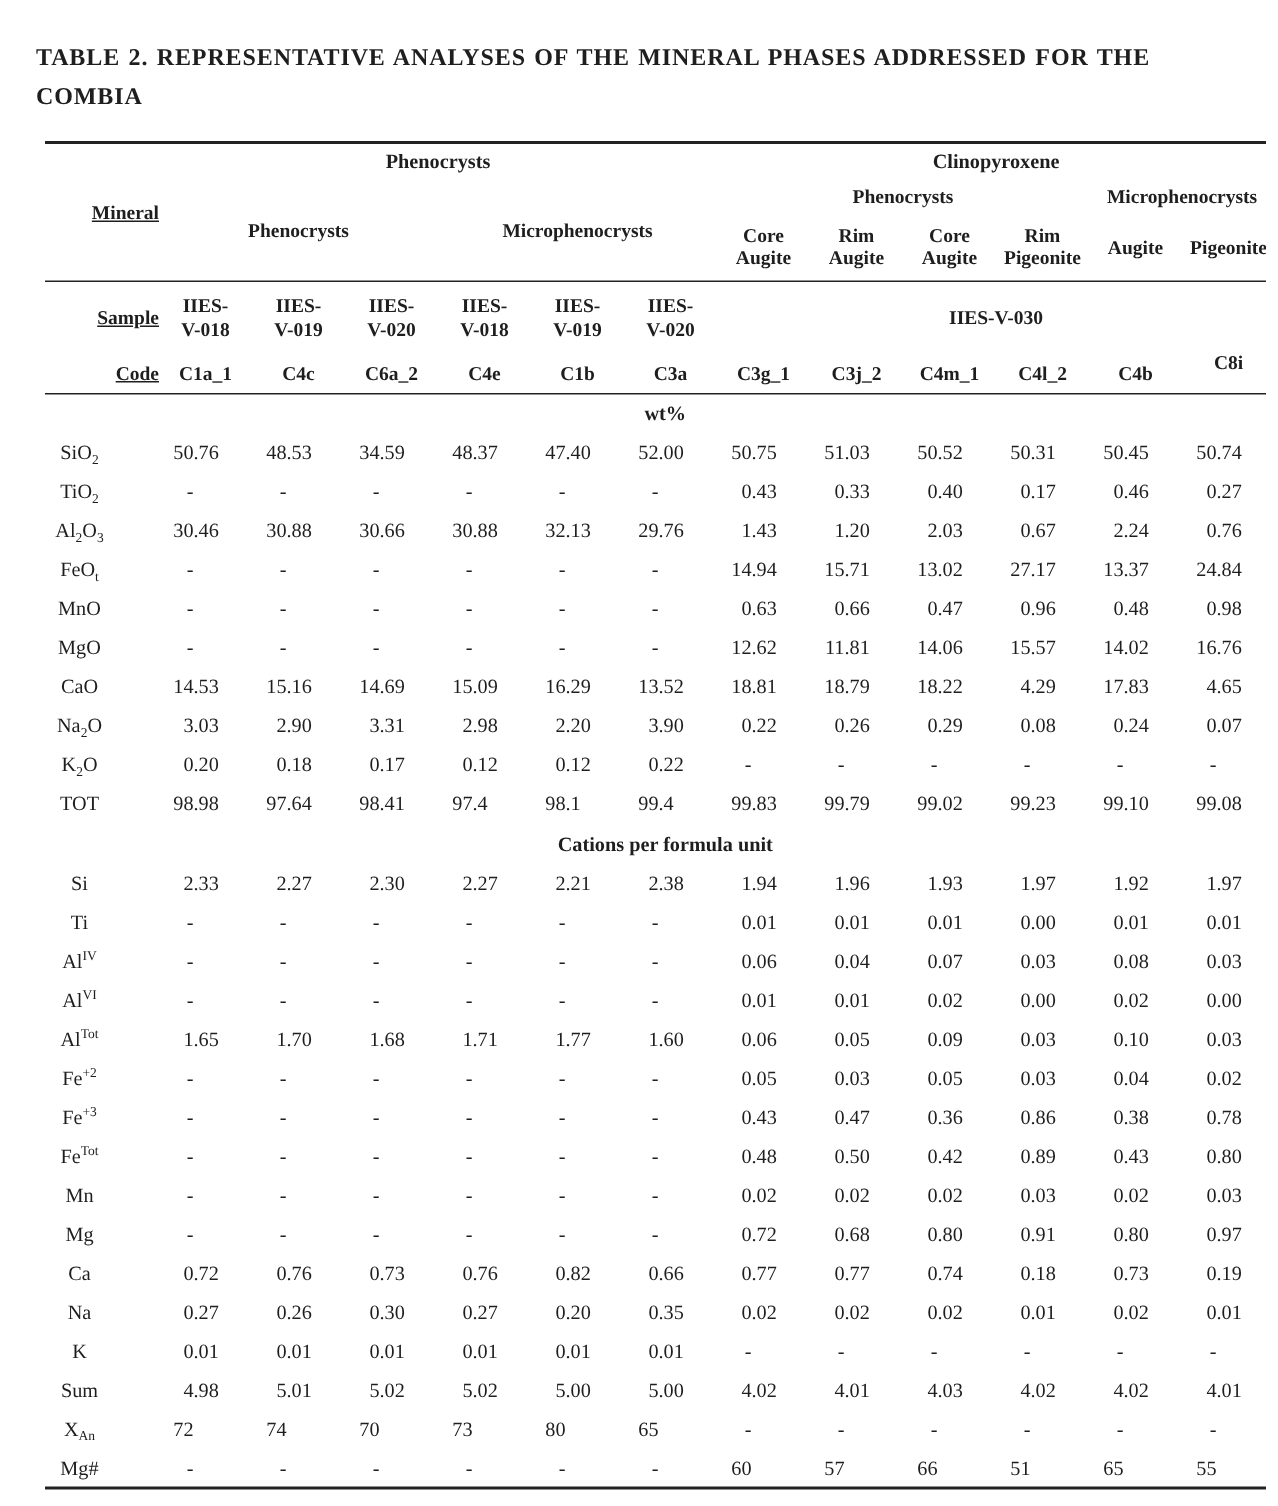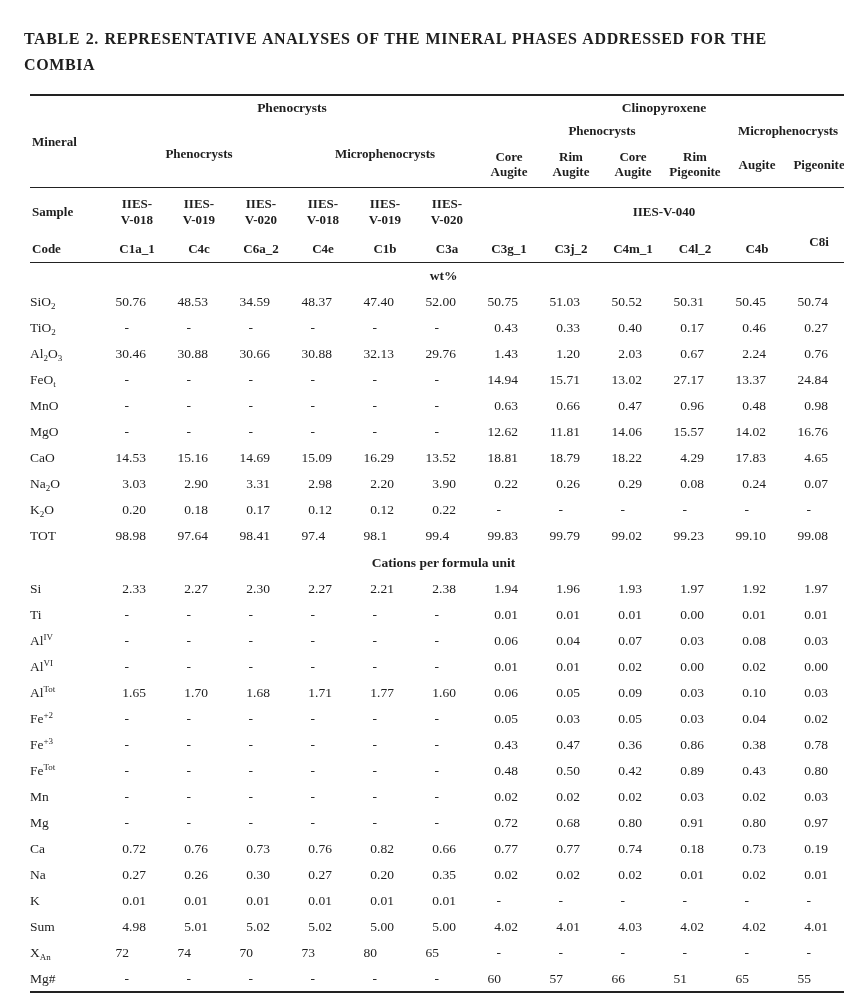--- a/index.html
+++ b/index.html
@@ -15,29 +15,29 @@
                margin:16px 0 0 30px; border-top:2px solid #222; border-bottom:2px solid #222; }
   table.main th, table.main td { padding:0; }
 
   thead th { font-weight:bold; text-align:center; vertical-align:middle;
              font-size:13px; line-height:1.18; }
   .r1 th { height:25px; }
   .r1 th.group { font-size:13.5px; }
   .r2 th { height:22px; }
   .r3 th { height:45px; }
   .bb { border-bottom:1.5px solid #222; }
-  .corner { text-align:left; padding-left:2px !important; }
+  .corner { text-align:right; padding-left:2px !important;text-decoration:underline; }
 
   .sample-row th { height:49px; }
   .code-row th  { height:26px; border-bottom:1.5px solid #222; }
   .raised { position:relative; top:-7px; display:inline-block; }
 
   tbody td { height:26px; vertical-align:middle; font-size:13.5px; }
   .section-header { font-weight:bold; text-align:center; padding-left:7px !important; height:27px; }
-  .row-label { padding-right:30px !important; white-space:nowrap; }
+  .row-label { text-align:center; padding-right:30px !important; white-space:nowrap; }
   sub, sup { font-size:9px; line-height:0; }
   sup { vertical-align:5px; }
   sub { vertical-align:-3px; }
 
   .val { text-align:left; padding-left:2px !important; }
   .val .ip { display:inline-block; width:21px; text-align:right; }
   .val .fp { display:inline-block; width:37px; text-align:left; }
 </style>
 </head>
 <body>
@@ -119,21 +119,21 @@
           <div>V-018</div>
         </th>
         <th>
           <div>IIES-</div>
           <div>V-019</div>
         </th>
         <th>
           <div>IIES-</div>
           <div>V-020</div>
         </th>
-        <th colspan="6">IIES-V-040</th>
+        <th colspan="6">IIES-V-030</th>
       </tr>
       <tr class="code-row">
         <th class="corner">Code</th>
         <th><span>C1a_1</span></th>
         <th><span>C4c</span></th>
         <th><span>C6a_2</span></th>
         <th><span>C4e</span></th>
         <th><span>C1b</span></th>
         <th><span>C3a</span></th>
         <th><span>C3g_1</span></th>

